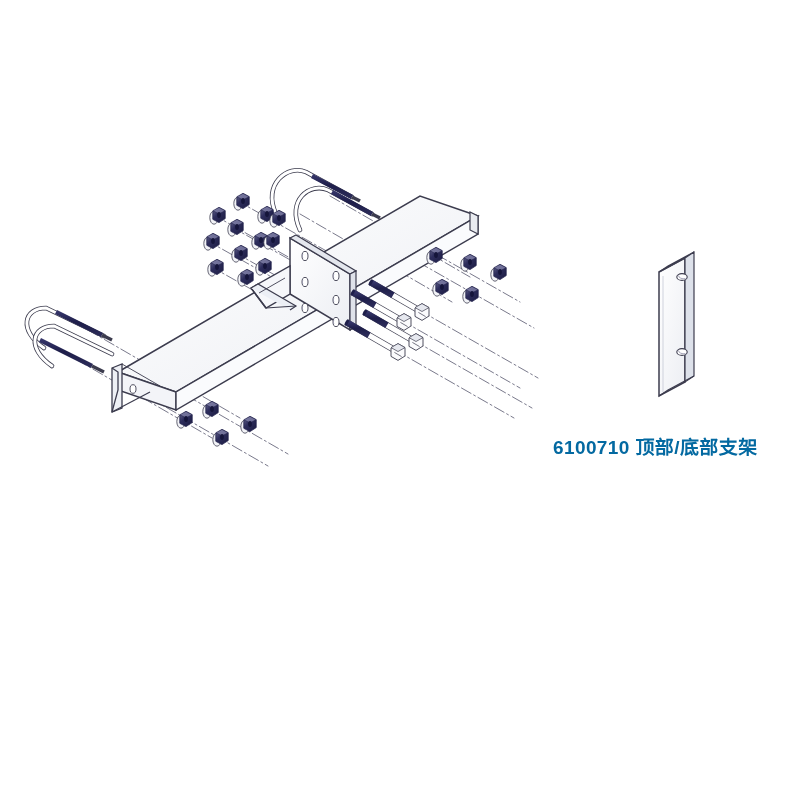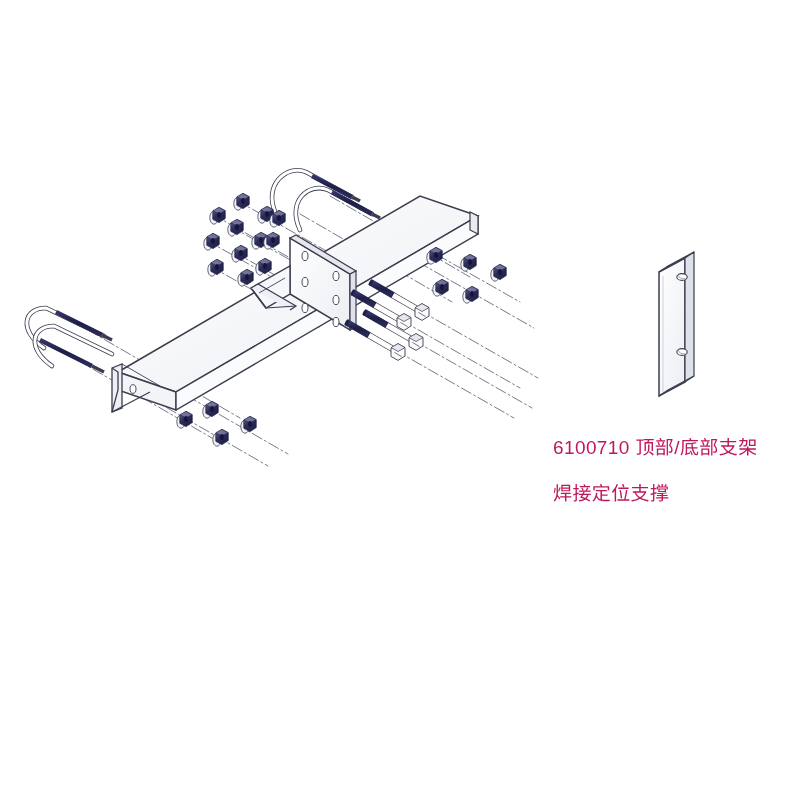--- a/index.html
+++ b/index.html
@@ -19,22 +19,22 @@
   #drawing-svg {
     position: absolute;
     left: 0;
     top: 0;
     width: 800px;
     height: 800px;
     display: block;
   }
   .caption {
     position: absolute;
-    color: #be185d;
-    font-weight: normal;
+    color: #0369a1;
+    font-weight: bold;
     font-size: 19px;
     letter-spacing: 0.4px;
     white-space: nowrap;
   }
   #caption-left {
     left: 50px;
     top: 492px;
   }
   #caption-right-l1 {
     left: 553px;
@@ -251,15 +251,14 @@
       </g>
 
       <path d="M 659,396 L 668,390 L 694,376" stroke="#3c3c4e" stroke-width="1.1" fill="none"></path>
     </g>
 
   </svg>
 
 
   <div class="caption" id="caption-right-l1">6100710 顶部/底部支架</div>
 
-  <div class="caption" id="caption-right-l2">焊接定位支撑</div>
 
 </div>
 
 </body></html>

